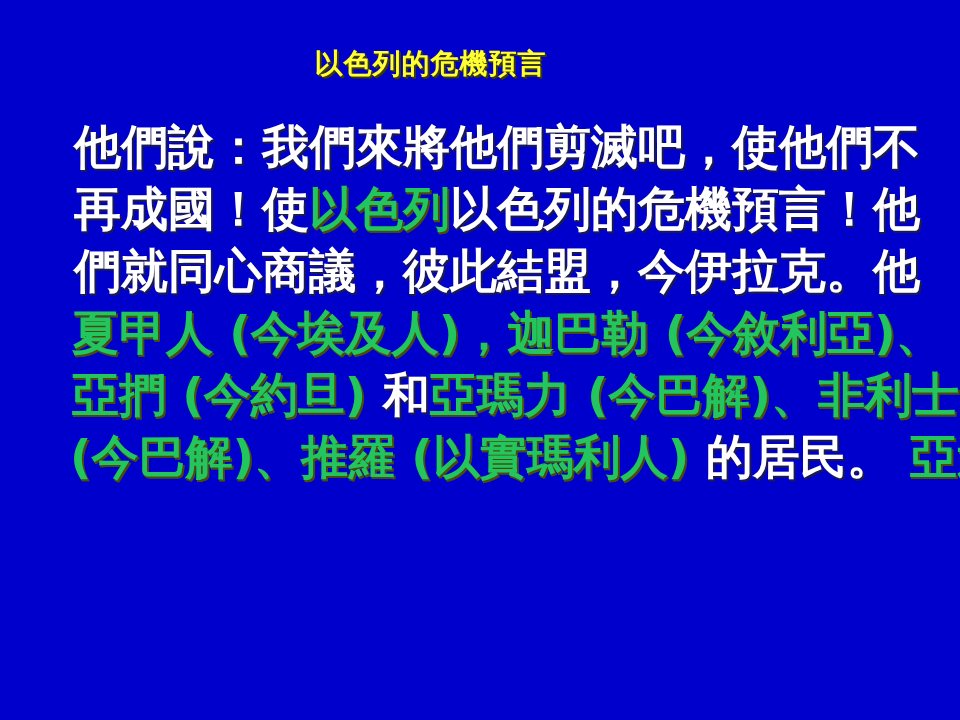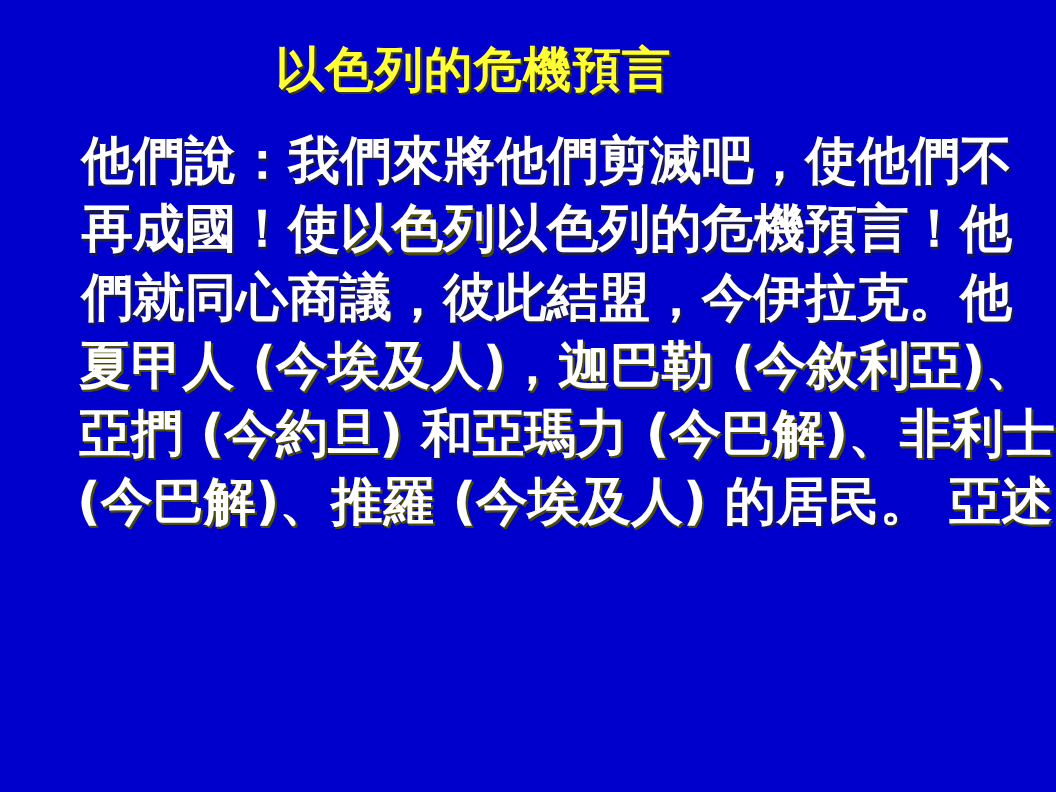--- a/index.html
+++ b/index.html
@@ -23,21 +23,21 @@
     box-sizing: border-box;
   }
 
   
   #slide-title {
     position: absolute;
     top: 38px;
     left: 0;
     width: 861px;
     text-align: center;
-    font-size: 44px;
+    font-size: 28px;
     line-height: 52px;
     font-weight: bold;
     color: #ffff33;
     letter-spacing: 1px;
     text-shadow: 2px 2px 0 #3a3a00, 1px 1px 0 #4a4a10;
     white-space: nowrap;
   }
 
   
   #body-block {
@@ -56,21 +56,21 @@
     height: 62px;
     margin-left: 32px;
   }
 
   .verse-line .w {
     color: #ffffff;
     text-shadow: 2px 2px 0 #1a1a4d, 1px 2px 0 #22225a;
   }
 
   .verse-line .y {
-    color: #ffffff;
+    color: #22c55e;
     text-shadow: 2px 2px 0 #4a4a0a, 1px 2px 0 #55550f;
   }
 
   
   .l1 { padding-left: 8px; }
   .l2 { padding-left: 8px; }
   .l3 { padding-left: 8px; }
   .l4 { padding-left: 8px; }
   .l5 { padding-left: 6px; }
   .l6 { padding-left: 6px; }
@@ -105,18 +105,18 @@
 
     <div class="verse-line l6">
       <span class="y">夏甲人 (今埃及人)，迦巴勒 (今敘利亞)、</span>
     </div>
 
     <div class="verse-line l7">
       <span class="y">亞捫 (今約旦)</span><span class="w"> 和</span><span class="y">亞瑪力 (今巴解)、非利士</span>
     </div>
 
     <div class="verse-line l8">
-      <span class="y">(今巴解)、推羅 (今埃及人)</span><span class="w"> 的居民。 </span><span class="y">亞述</span>
+      <span class="y">(今巴解)、推羅 (以實瑪利人)</span><span class="w"> 的居民。 </span><span class="y">亞述</span>
     </div>
 
 
   </div>
 </div>
 
 </body></html>

